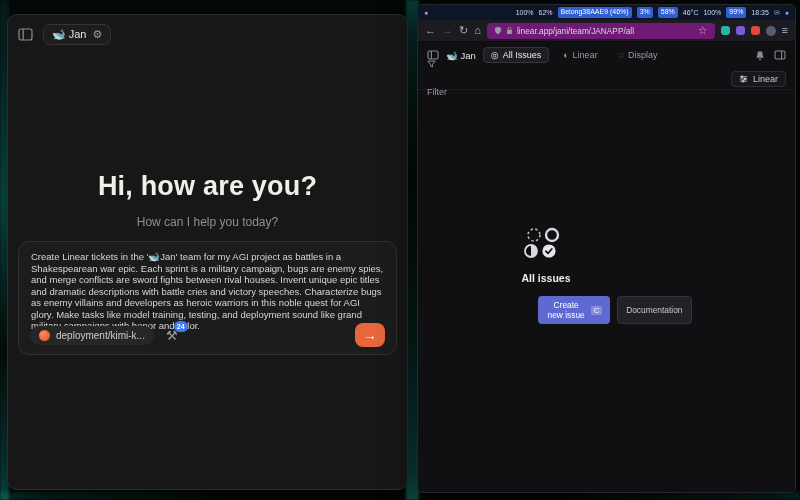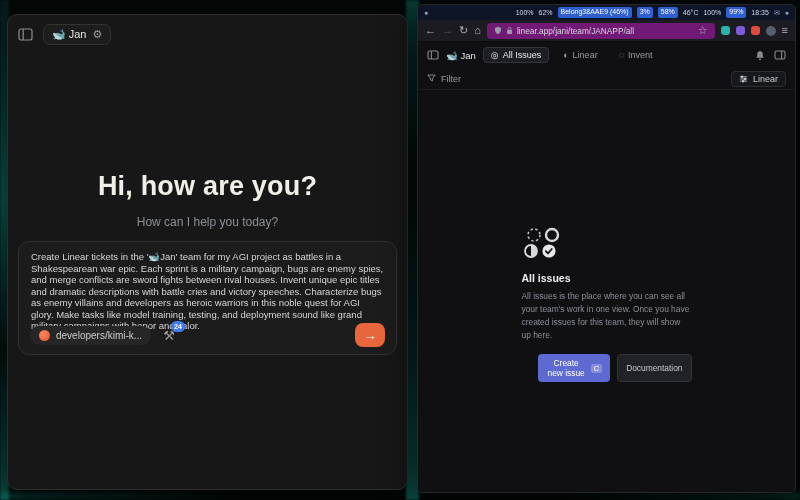--- a/index.html
+++ b/index.html
@@ -66,21 +66,21 @@
   .linear-app { flex:1; background:#101012; display:flex; flex-direction:column; }
   .linear-header { height:26px; display:flex; align-items:center; gap:7px; padding:0 9px; }
   .linear-team { display:flex; align-items:center; gap:5px; font-size:9.5px; color:#e4e4e8; cursor:pointer; }
   .linear-tab { display:flex; align-items:center; gap:4px; font-size:9px; color:#9a9aa3;
     padding:2px 7px; border-radius:4px; cursor:pointer; }
   .linear-tab.active { background:#1d1e23; border:1px solid #34353c; color:#e8e8ec; }
   .tab-glyph { font-size:9px; }
   .linear-header .right-icons { margin-left:auto; display:flex; align-items:center; gap:9px; }
   .filter-row { height:22px; display:flex; align-items:center; justify-content:space-between;
     padding:0 9px; border-bottom:1px solid #1c1d21; }
-  .filter-left { display:flex; align-items:flex-start; gap:5px; font-size:9px; color:#9a9aa2; cursor:pointer; }
+  .filter-left { display:flex; align-items:flex-start; gap:19px; font-size:9px; color:#9a9aa2; cursor:pointer;flex-direction:column; }
   .display-btn { display:flex; align-items:center; gap:5px; font-size:9px; color:#c8c8ce;
     border:1px solid #2e2f35; background:#17181c; border-radius:4px; padding:2px 7px; cursor:pointer; }
   .linear-content { flex:1; position:relative; }
   .empty { width:170px; margin:136px auto 0; }
   .empty h3 { font-size:10.5px; color:#eeeef1; margin-top:12px; font-weight:bold; }
   .empty p { font-size:8.4px; line-height:1.55; color:#8a8f98; margin-top:6px; }
   .empty-buttons { display:flex; gap:7px; margin-top:12px; }
   .btn-primary { display:flex; align-items:center; gap:4px; background:#5e6ad2; border:none;
     border-radius:4px; color:#fff; font-size:8.4px; padding:4px 8px; cursor:pointer;margin-left:16px; }
   .key { background:rgba(255,255,255,.25); border-radius:2px; padding:0 3px; font-size:7.5px; }
@@ -113,21 +113,21 @@
     <div class="jan-hero">
       <h1>Hi, how are you?</h1>
       <p>How can I help you today?</p>
     </div>
 
     <div class="composer">
       <div class="composer-text">Create Linear tickets in the '🐋Jan' team for my AGI project as battles in a Shakespearean war epic. Each sprint is a military campaign, bugs are enemy spies, and merge conflicts are sword fights between rival houses. Invent unique epic titles and dramatic descriptions with battle cries and victory speeches. Characterize bugs as enemy villains and developers as heroic warriors in this noble quest for AGI glory. Make tasks like model training, testing, and deployment sound like grand military campaigns with honor and valor.</div>
       <div class="composer-row">
         <div class="model-pill">
           <span class="model-dot"></span>
-          <span>developers/kimi-k...</span>
+          <span>deployment/kimi-k...</span>
         </div>
         <div class="tools-wrap">
           <span>⚒</span>
           <span class="tools-badge">24</span>
         </div>
         <div class="spacer"></div>
         <button class="send-btn">
           <span>→</span>
         </button>
       </div>
@@ -191,21 +191,21 @@
         <span class="linear-tab active">
           <span class="tab-glyph">◎</span>
           <span>All Issues</span>
         </span>
         <span class="linear-tab">
           <span class="tab-glyph">◐</span>
           <span>Linear</span>
         </span>
         <span class="linear-tab">
           <span class="tab-glyph">◌</span>
-          <span>Invent</span>
+          <span>Display</span>
         </span>
         <span class="right-icons">
           <span class="icon-btn">
             <svg width="10" height="11" viewBox="0 0 12 13" fill="#8a8a92">
               <path d="M6 1.5a3.3 3.3 0 0 1 3.3 3.3v2.4l1.2 2.1H1.5l1.2-2.1V4.8A3.3 3.3 0 0 1 6 1.5z"></path>
               <circle cx="6" cy="11" r="1.1"></circle>
             </svg>
           </span>
           <span class="icon-btn">
             <svg width="12" height="10" viewBox="0 0 12 10" fill="none" stroke="#8a8a92" stroke-width="1.1">
@@ -240,21 +240,20 @@
         <div class="empty">
           <svg width="46" height="34" viewBox="0 0 46 34">
             <circle cx="12" cy="9" r="6" fill="none" stroke="#b8b8be" stroke-width="1.6" stroke-dasharray="2.4 2.4"></circle>
             <circle cx="30" cy="9" r="6" fill="none" stroke="#d8d8dd" stroke-width="2.4"></circle>
             <circle cx="9" cy="25" r="6" fill="none" stroke="#d8d8dd" stroke-width="1.8"></circle>
             <path d="M9 25 L9 19 A6 6 0 0 1 9 31 Z" fill="#d8d8dd"></path>
             <circle cx="27" cy="25" r="6.6" fill="#e6e6ea"></circle>
             <path d="M23.8 25.2 l2.2 2.2 l3.8 -4.4" fill="none" stroke="#101012" stroke-width="1.7" stroke-linecap="round" stroke-linejoin="round"></path>
           </svg>
           <h3>All issues</h3>
-          <p>All issues is the place where you can see all your team's work in one view. Once you have created issues for this team, they will show up here.</p>
           <div class="empty-buttons">
             <button class="btn-primary">
               <span>Create new issue</span>
               <span class="key">C</span>
             </button>
             <button class="btn-secondary">
               <span>Documentation</span>
             </button>
           </div>
         </div>

